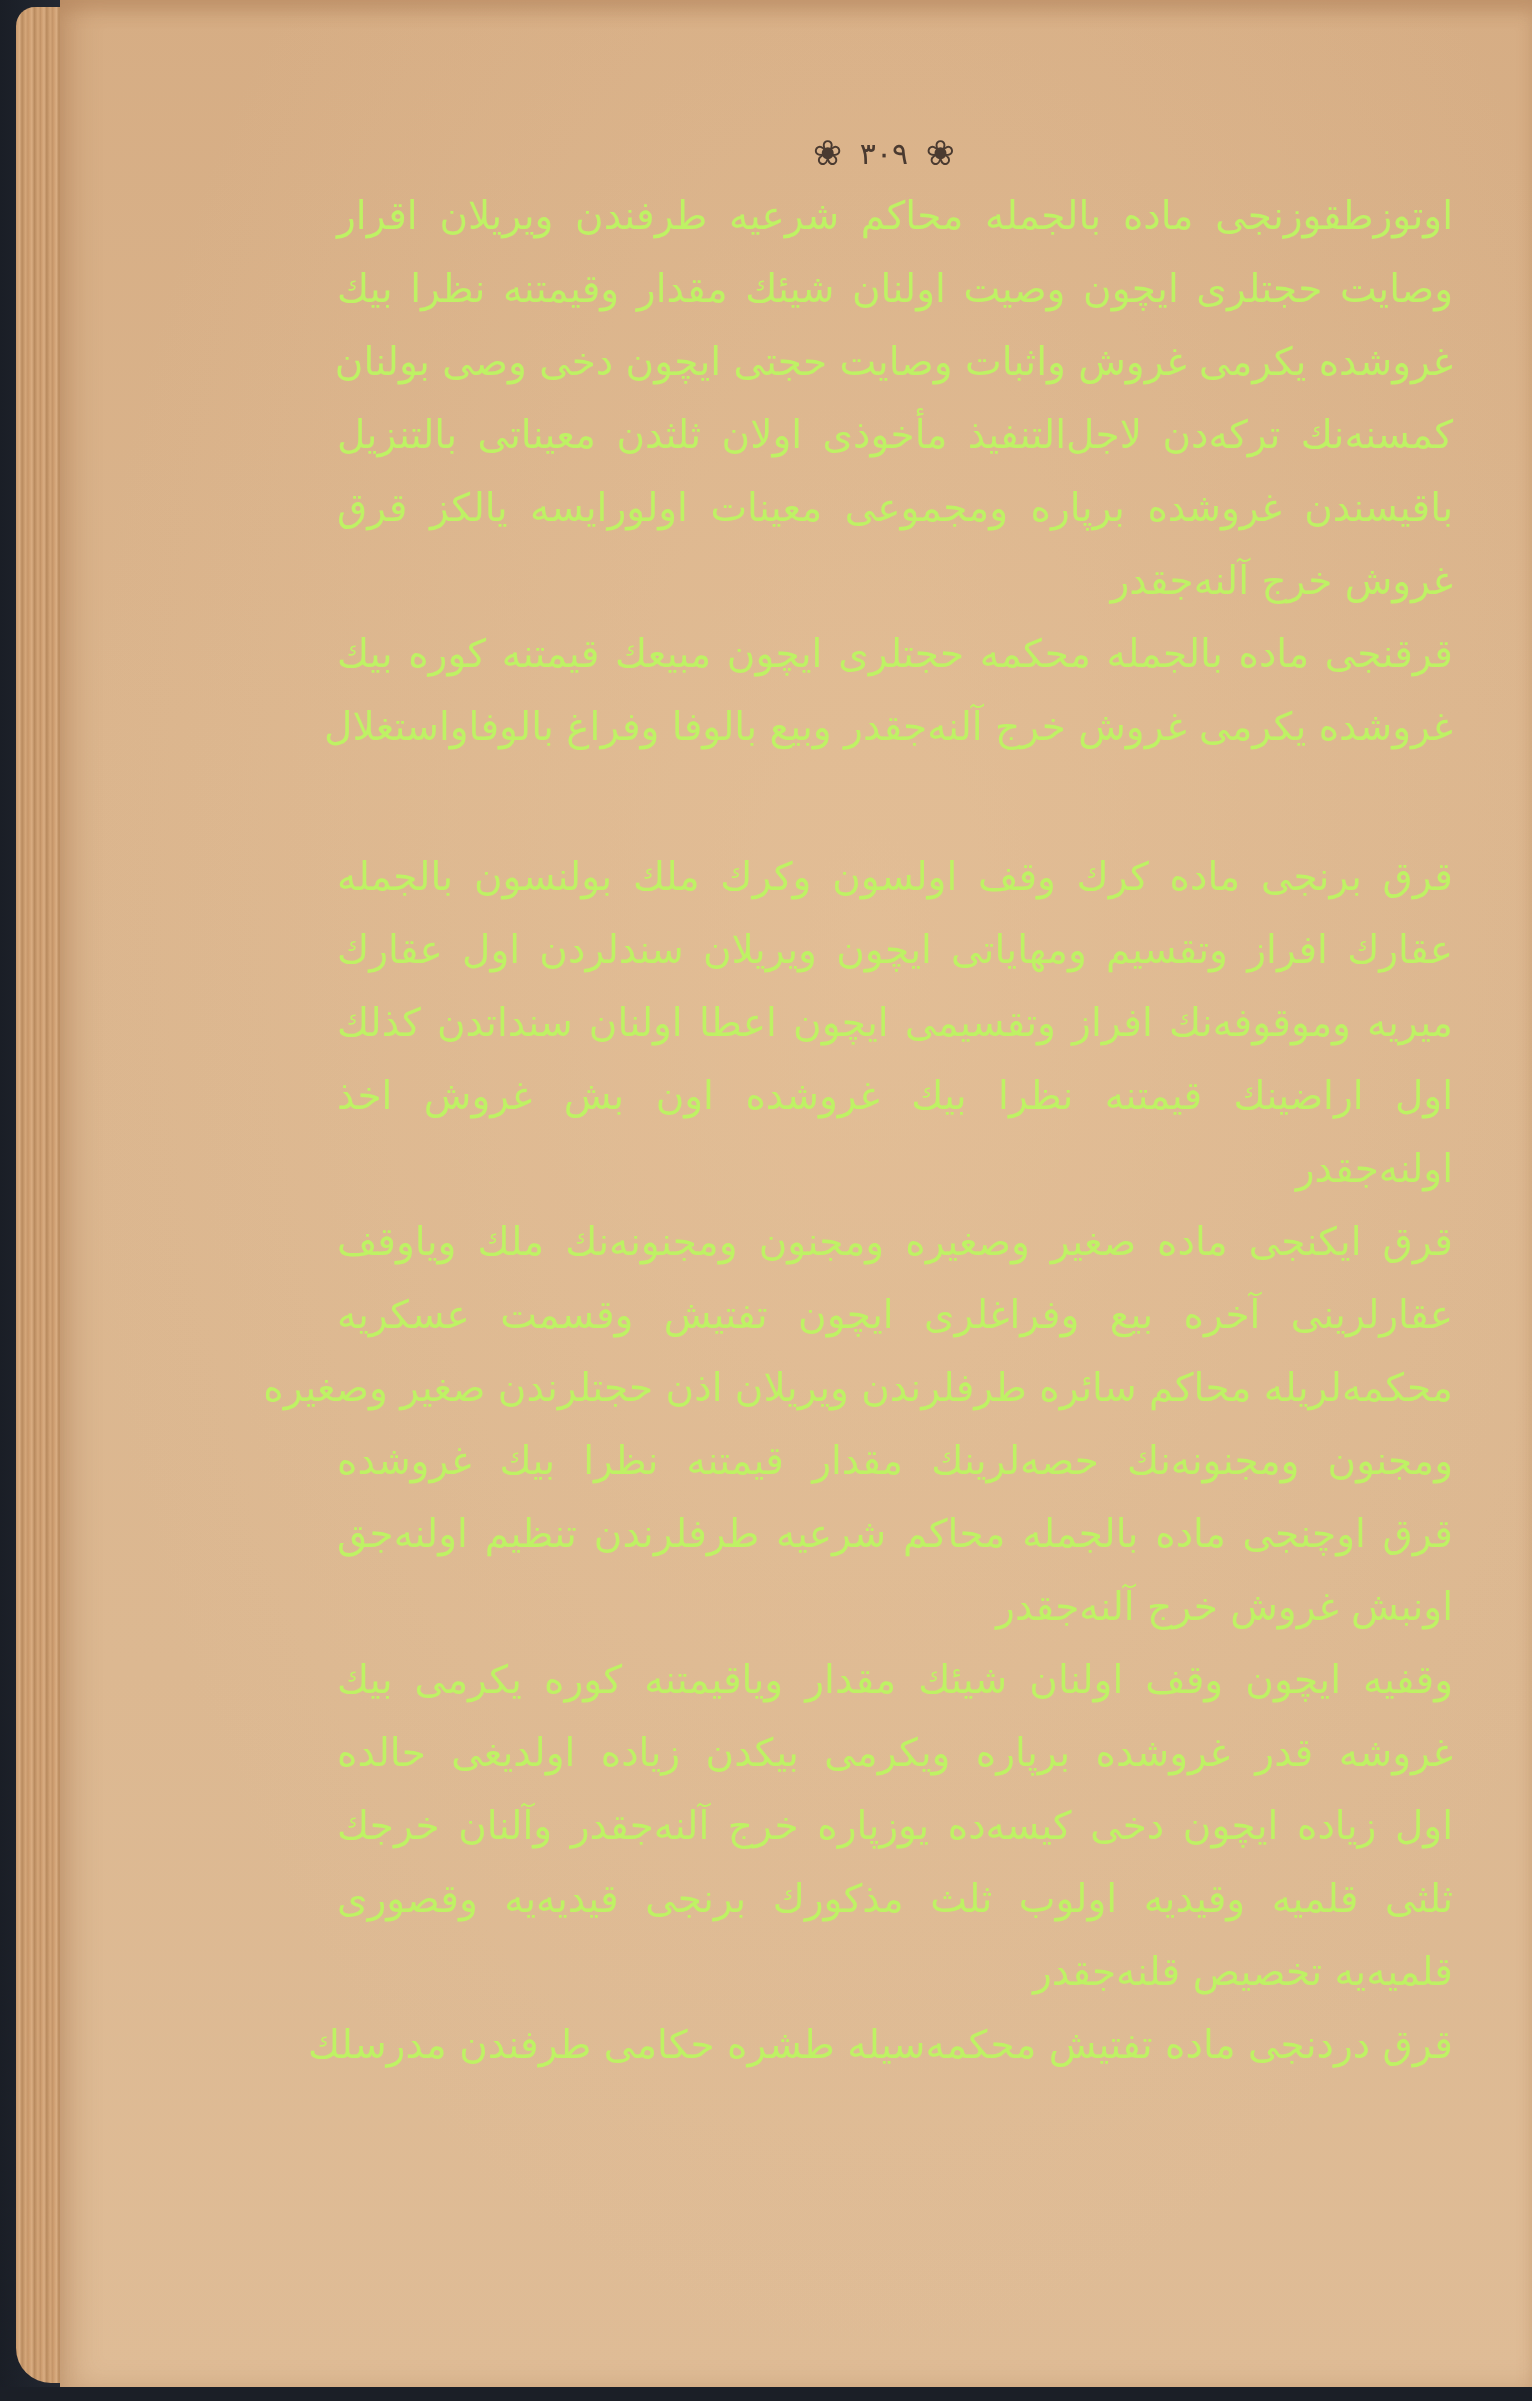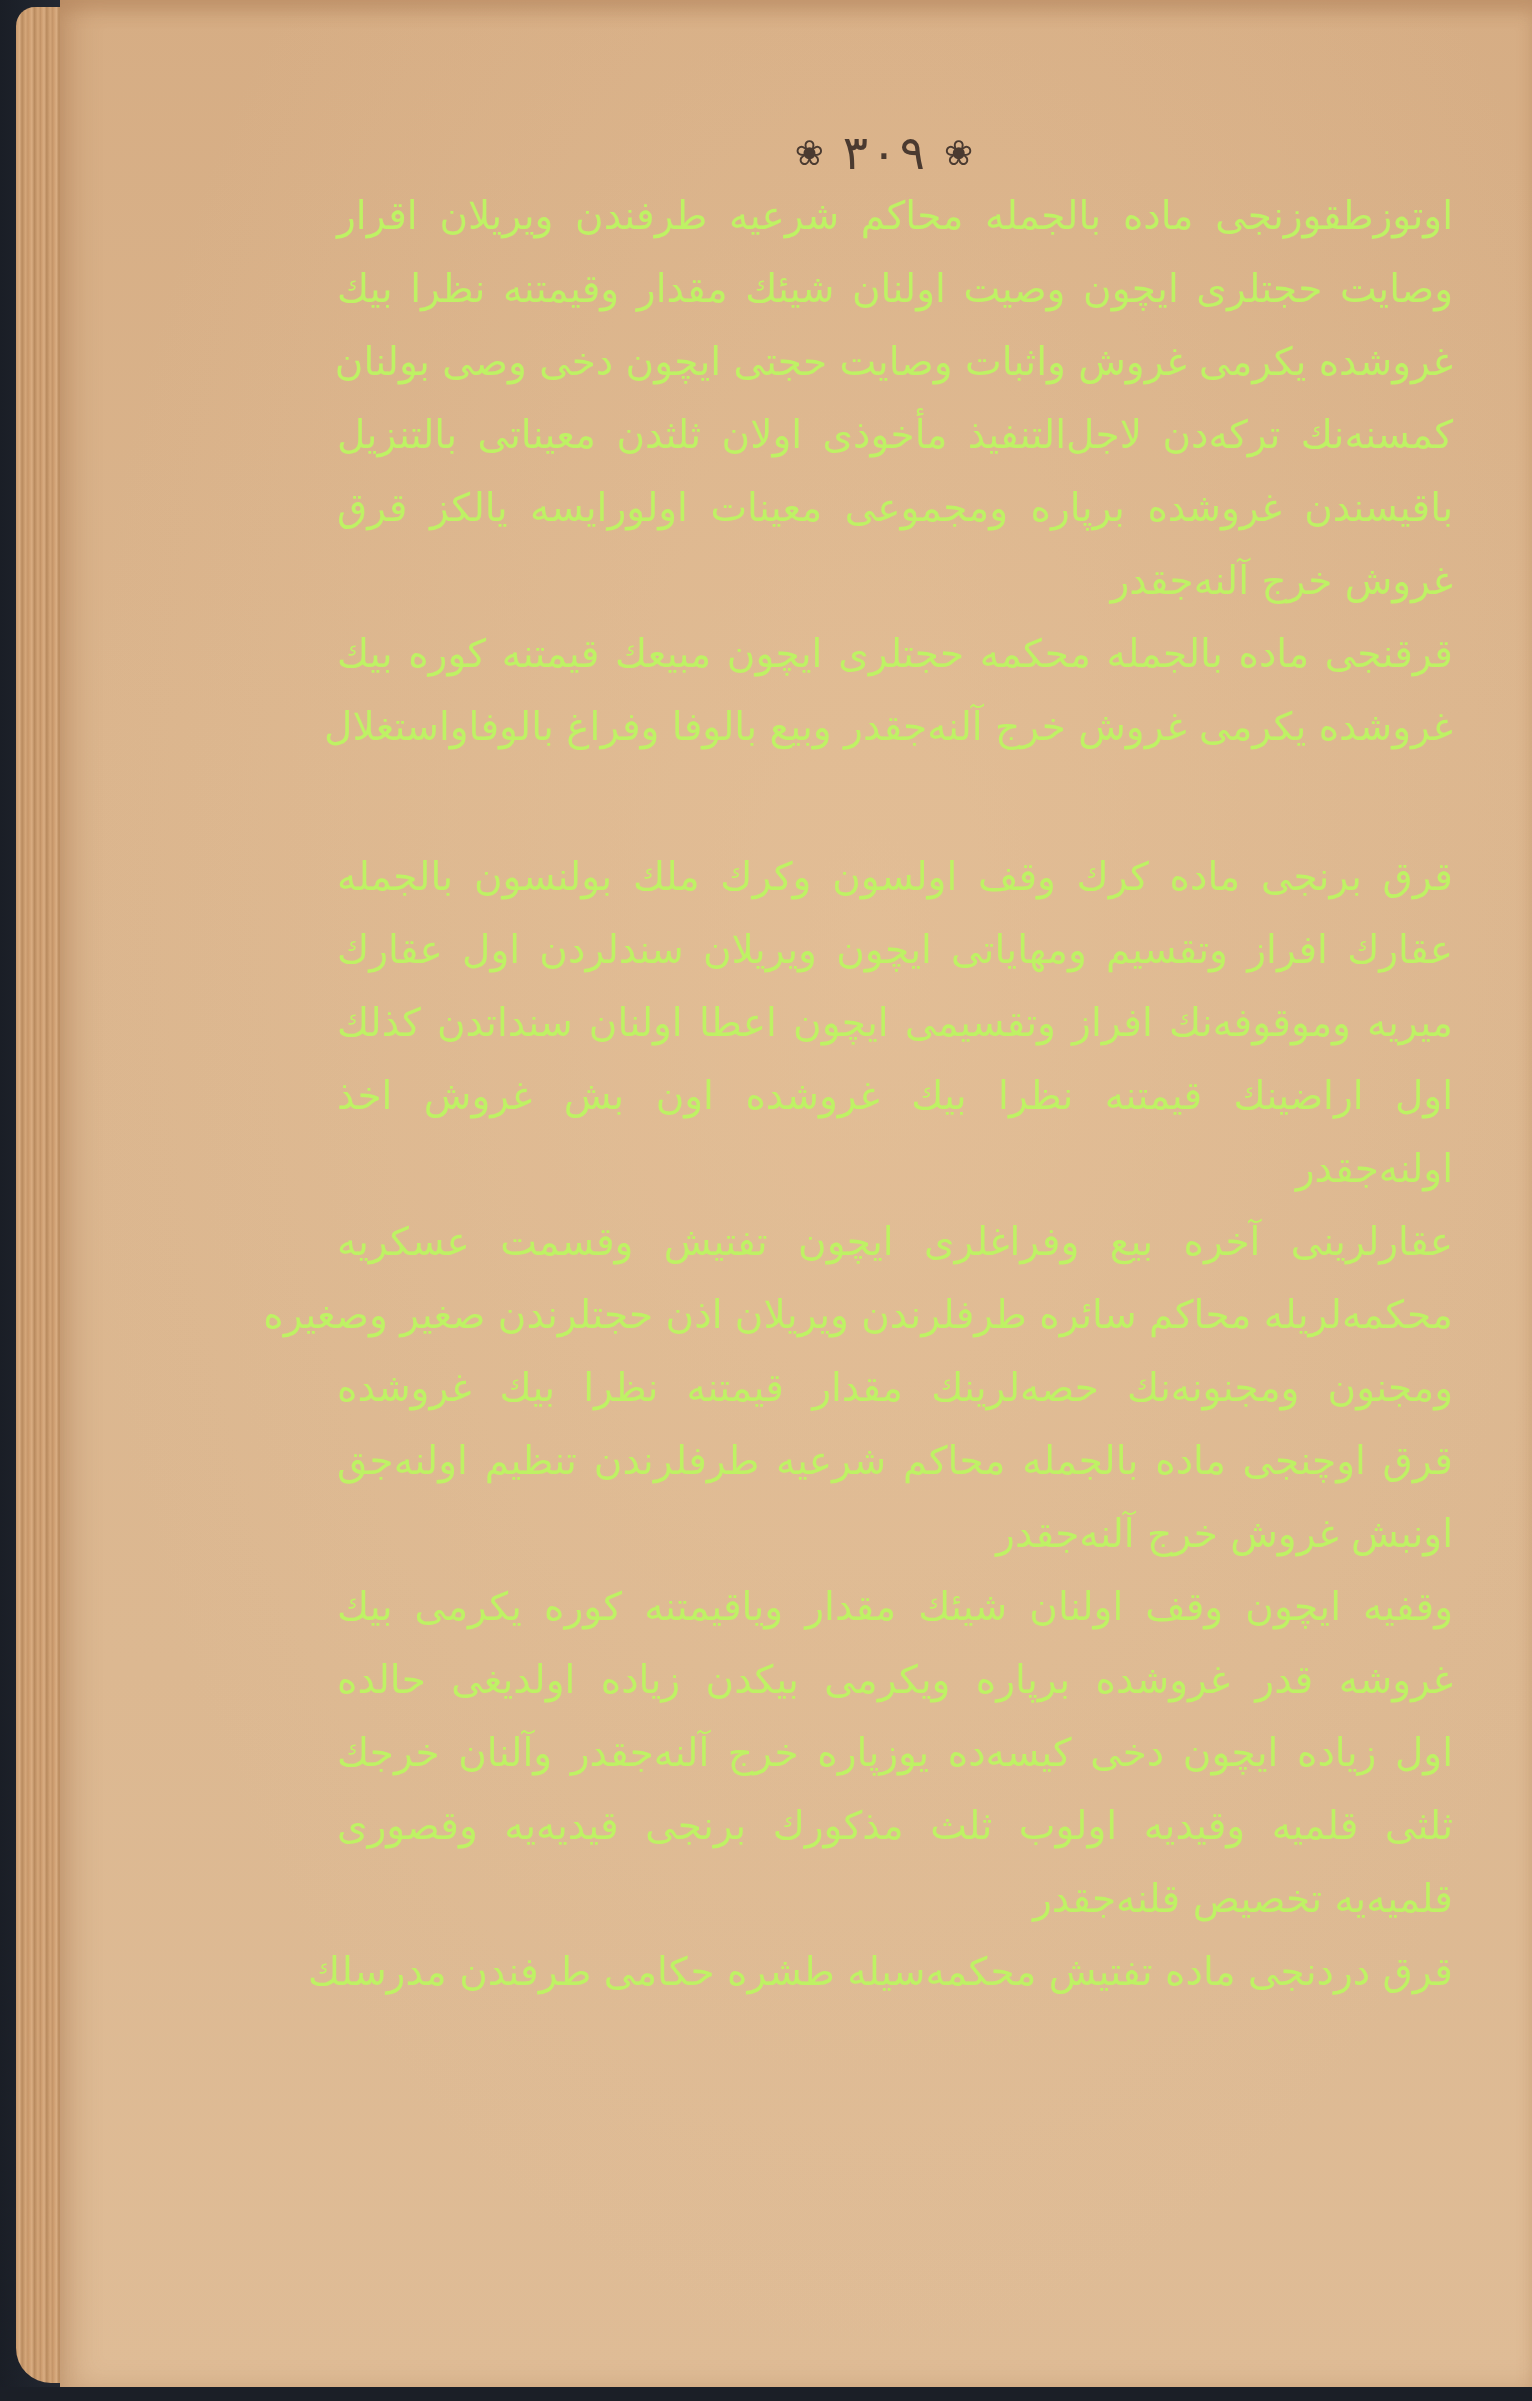--- a/index.html
+++ b/index.html
@@ -26,21 +26,21 @@
   }
   .bottom-band {
     position:absolute; left:0; top:2387px; width:1532px; height:14px; background:#1b1f27;
   }
   .header {
     position:absolute; left:770px; top:123px; width:228px; height:61px;
     display:flex; align-items:center; justify-content:center; gap:17.5px;
     color:#4a3a30;
   }
   .ornament { font-size:35px; line-height:1; color:#4a3a30; }
-  .page-number { font-size:47px; font-family:Liberation Mono, monospace; letter-spacing:5.3px; }
+  .page-number { font-size:30px; font-family:Liberation Sans, sans-serif; letter-spacing:5.3px; }
   .text-block {
     position:absolute; left:337px; top:179px; width:1116px;
     direction:rtl; color:#bef264;
     font-family:"DejaVu Sans", sans-serif;
   }
   .line {
     height:73px; line-height:73px; font-size:39px; white-space:nowrap;
     text-align:justify; text-align-last:justify;
   }
   .line.short { text-align-last:right; }
@@ -72,20 +72,21 @@
   <div class="line">قرقنجی ماده   بالجمله محکمه حجتلری ایچون مبیعك قیمتنه کوره بیك</div>
   <div class="line">غروشده یکرمی غروش خرج آلنه‌جقدر وبیع بالوفا وفراغ بالوفاواستغلال</div>
   <div class="gap"></div>
 
   <div class="line">قرق برنجی ماده   کرك وقف اولسون وکرك ملك بولنسون بالجمله</div>
   <div class="line">عقارك افراز وتقسیم ومهایاتی ایچون ویریلان سندلردن اول عقارك</div>
   <div class="line">میریه وموقوفه‌نك افراز وتقسیمی ایچون اعطا اولنان سنداتدن کذلك</div>
   <div class="line">اول اراضینك قیمتنه نظرا بیك غروشده اون بش غروش اخذ</div>
   <div class="line short">اولنه‌جقدر</div>
 
+  <div class="line">قرق ایکنجی ماده   صغیر وصغیره ومجنون ومجنونه‌نك ملك ویاوقف</div>
   <div class="line">عقارلرینی آخره بیع وفراغلری ایچون تفتیش وقسمت عسکریه</div>
   <div class="line">محکمه‌لریله محاکم سائره طرفلرندن ویریلان اذن حجتلرندن صغیر وصغیره</div>
   <div class="line">ومجنون ومجنونه‌نك حصه‌لرینك مقدار قیمتنه نظرا بیك غروشده</div>
   <div class="line">قرق اوچنجی ماده   بالجمله محاکم شرعیه طرفلرندن تنظیم اولنه‌جق</div>
 
   <div class="line short">اونبش غروش خرج آلنه‌جقدر</div>
   <div class="line">وقفیه ایچون وقف اولنان شیئك مقدار ویاقیمتنه کوره یکرمی بیك</div>
   <div class="line">غروشه قدر غروشده برپاره ویکرمی بیکدن زیاده اولدیغی حالده</div>
   <div class="line">اول زیاده ایچون دخی کیسه‌ده یوزپاره خرج آلنه‌جقدر وآلنان خرجك</div>
   <div class="line">ثلثی قلمیه وقیدیه اولوب ثلث مذکورك برنجی قیدیه‌یه وقصوری</div>

